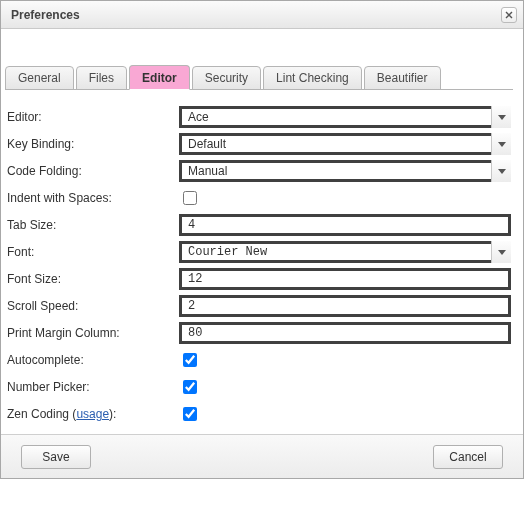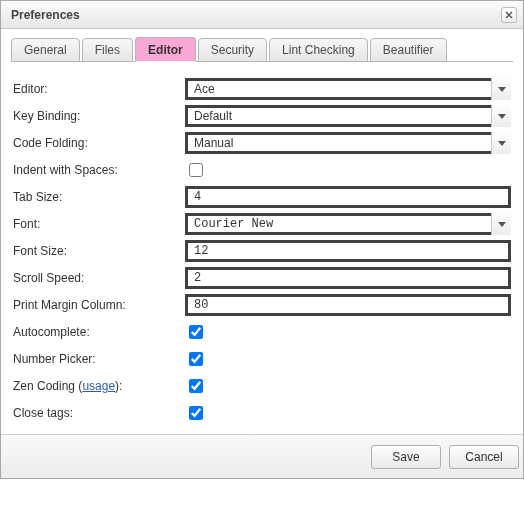--- a/index.html
+++ b/index.html
@@ -38,22 +38,23 @@
     border-radius: 3px;
     background: linear-gradient(#fff, #eee);
     display: flex;
     align-items: center;
     justify-content: center;
     cursor: pointer;
   }
   .close-btn svg { display: block; }
   .body {
     flex: 1;
-    padding: 8px 10px 0 10px;
+    padding: 8px 10px 0 4px;
     overflow: hidden;
+    margin-top: 28px;
   }
   .tabs {
     display: flex;
     align-items: flex-end;
     height: 25px;
     position: relative;
   }
   .tabs::after {
     content: "";
     position: absolute;
@@ -132,22 +133,22 @@
     width: 14px; height: 14px;
     display: inline-block;
   }
   a.link { color: #2a5db0; text-decoration: underline; cursor: pointer; text-align: right; }
   .footer {
     height: 44px;
     background: linear-gradient(#f9f9f9, #ececec);
     border-top: 1px solid #cfcfcf;
     display: flex;
     align-items: center;
-    justify-content: flex-end;
-    padding: 0 4px;
+    justify-content: space-between;
+    padding: 0 20px;
     gap: 8px;
   }
   .btn {
     height: 24px;
     min-width: 70px;
     padding: 0 14px;
     border: 1px solid #b0b0b0;
     border-radius: 3px;
     background: linear-gradient(#fefefe, #e9e9e9);
     color: #333;

